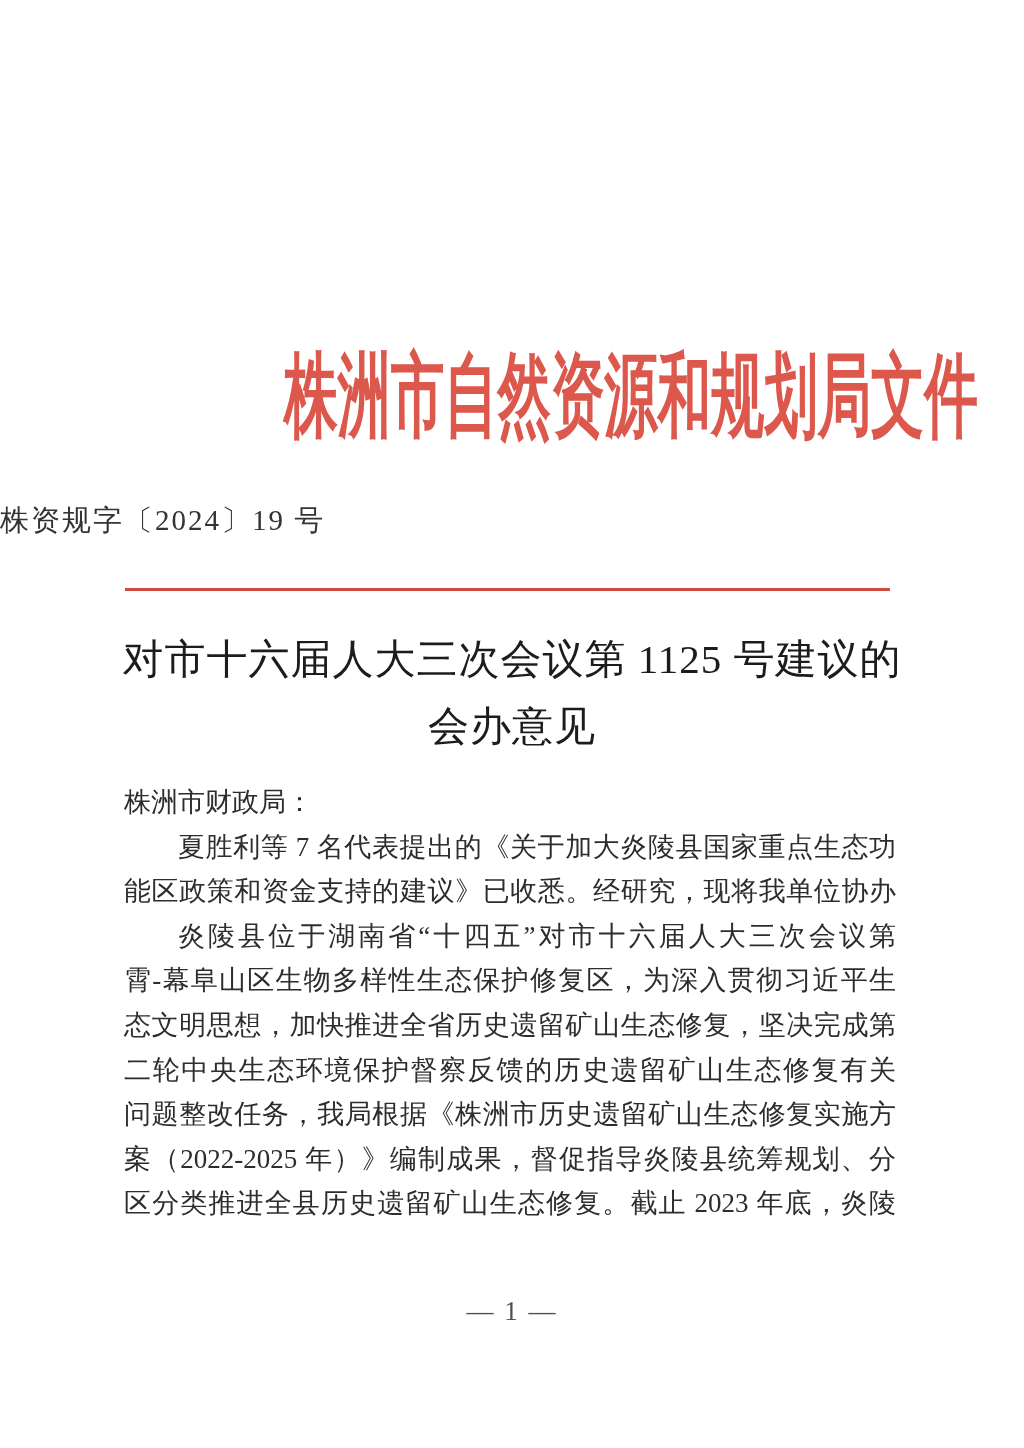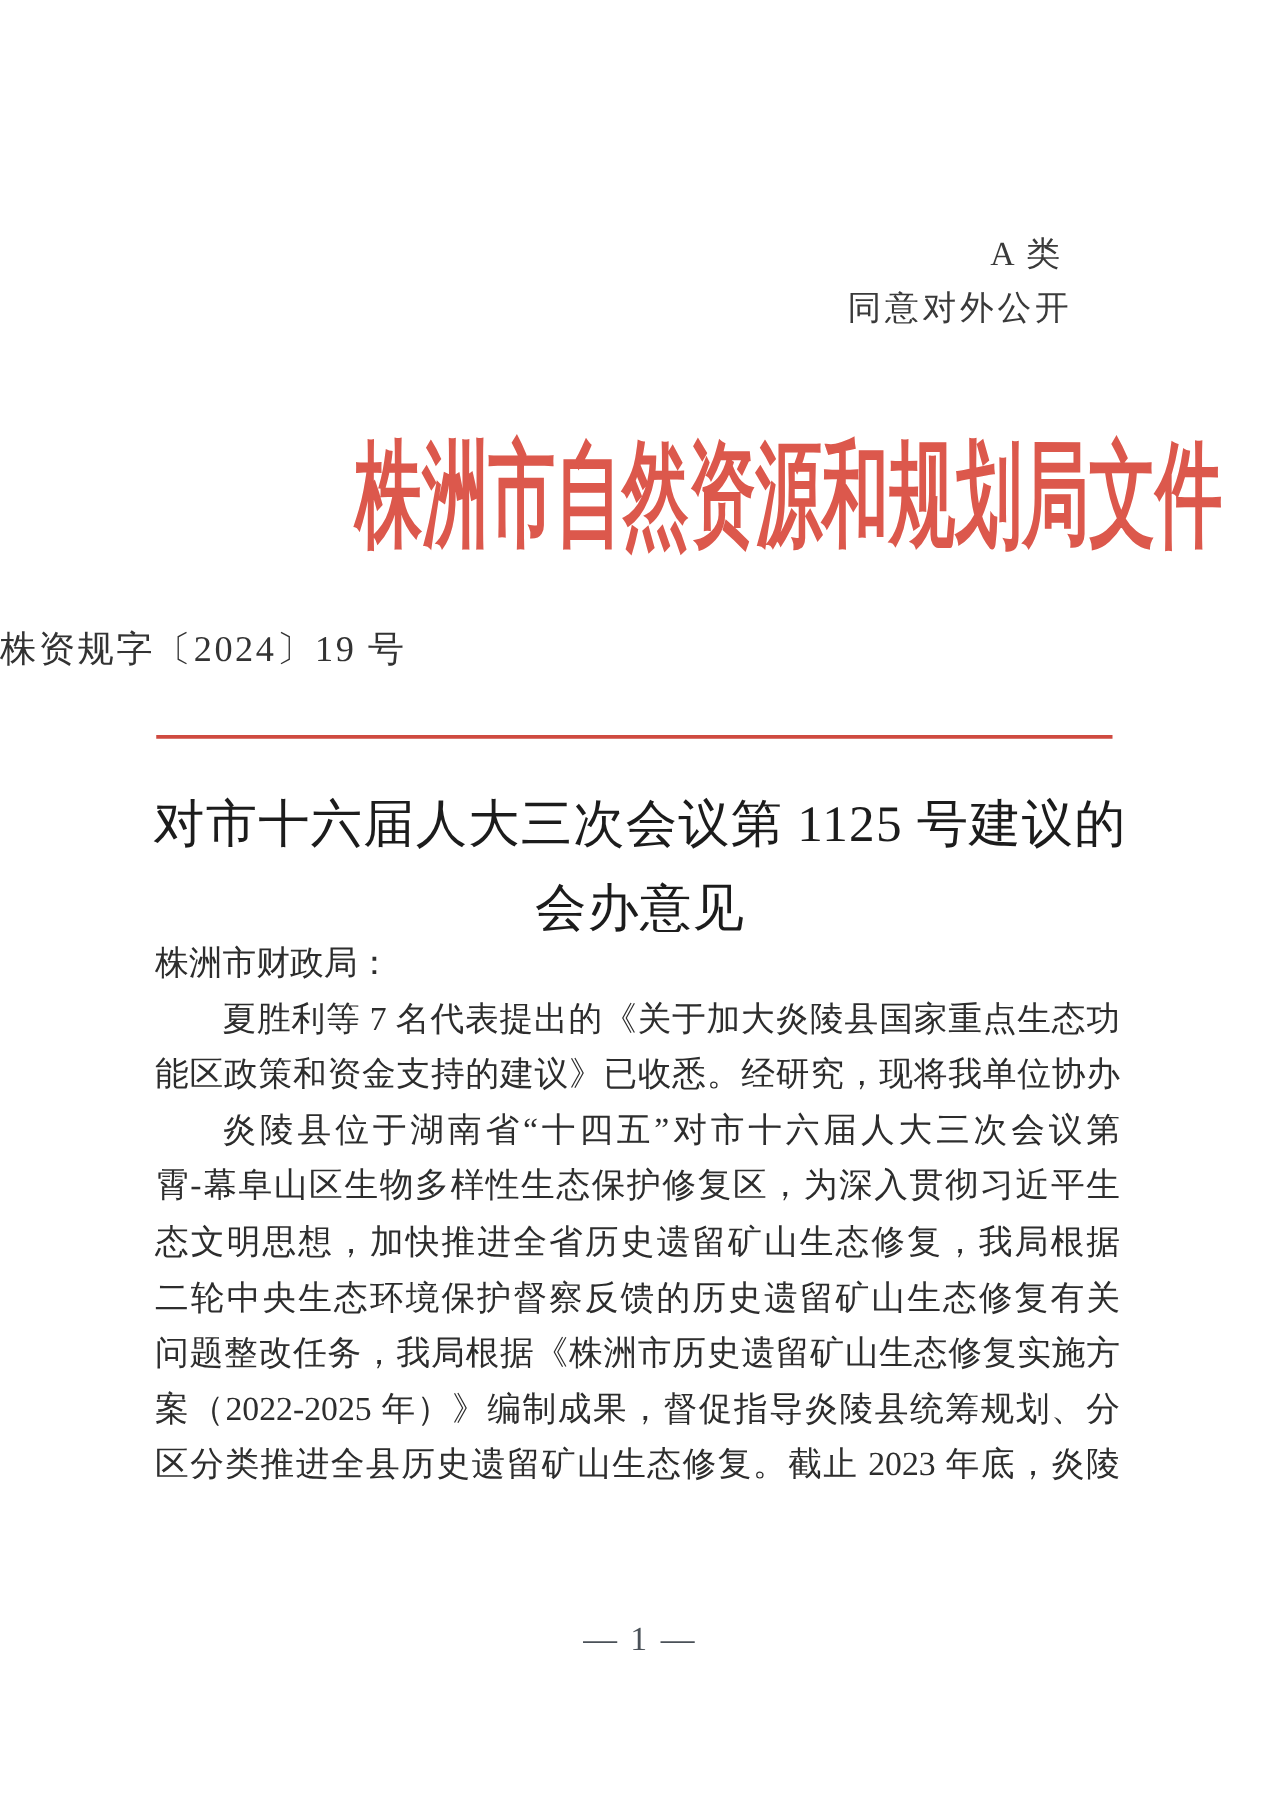--- a/index.html
+++ b/index.html
@@ -84,21 +84,21 @@
     text-align: center;
     font-size: 41px;
     line-height: 67px;
     font-weight: normal;
     color: #1c1c1c;
     letter-spacing: 1px;
   }
   
   .body-text {
     position: absolute;
-    top: 748px;
+    top: 780px;
     left: 124px;
     width: 772px;
     font-size: 27px;
     line-height: 44.6px;
     color: #2d2d2d;
   }
   .body-text .line {
     height: 44.6px;
     overflow: visible;
     white-space: normal;
@@ -122,45 +122,41 @@
     line-height: 36px;
     color: #4a5158;
     letter-spacing: 2px;
   }
 </style>
 </head>
 <body>
 
 <div class="page">
 
-  <div class="class-block">
-    <div class="class-line">A 类</div>
-    <div class="public-line">同意对外公开</div>
-  </div>
 
   <div class="banner">
     <span class="banner-text">株洲市自然资源和规划局文件</span>
   </div>
 
   <div class="doc-number">株资规字〔2024〕19 号</div>
 
   <div class="red-rule"></div>
 
   <div class="doc-title">
     <div>对市十六届人大三次会议第 1125 号建议的</div>
     <div>会办意见</div>
   </div>
 
   <div class="body-text">
     <div class="line">株洲市财政局：</div>
     <div class="line indent j">夏胜利等 7 名代表提出的《关于加大炎陵县国家重点生态功</div>
     <div class="line j">能区政策和资金支持的建议》已收悉。经研究，现将我单位协办</div>
     <div class="line indent j">炎陵县位于湖南省“十四五”对市十六届人大三次会议第</div>
     <div class="line j">霄-幕阜山区生物多样性生态保护修复区，为深入贯彻习近平生</div>
-    <div class="line j">态文明思想，加快推进全省历史遗留矿山生态修复，我局根据</div>
+    <div class="line j">态文明思想，加快推进全省历史遗留矿山生态修复，坚决完成第</div>
     <div class="line j">二轮中央生态环境保护督察反馈的历史遗留矿山生态修复有关</div>
     <div class="line j">问题整改任务，我局根据《株洲市历史遗留矿山生态修复实施方</div>
     <div class="line j">案（2022-2025 年）》编制成果，督促指导炎陵县统筹规划、分</div>
     <div class="line j">区分类推进全县历史遗留矿山生态修复。截止 2023 年底，炎陵</div>
   </div>
 
   <div class="page-number">— 1 —</div>
 
 </div>
 

